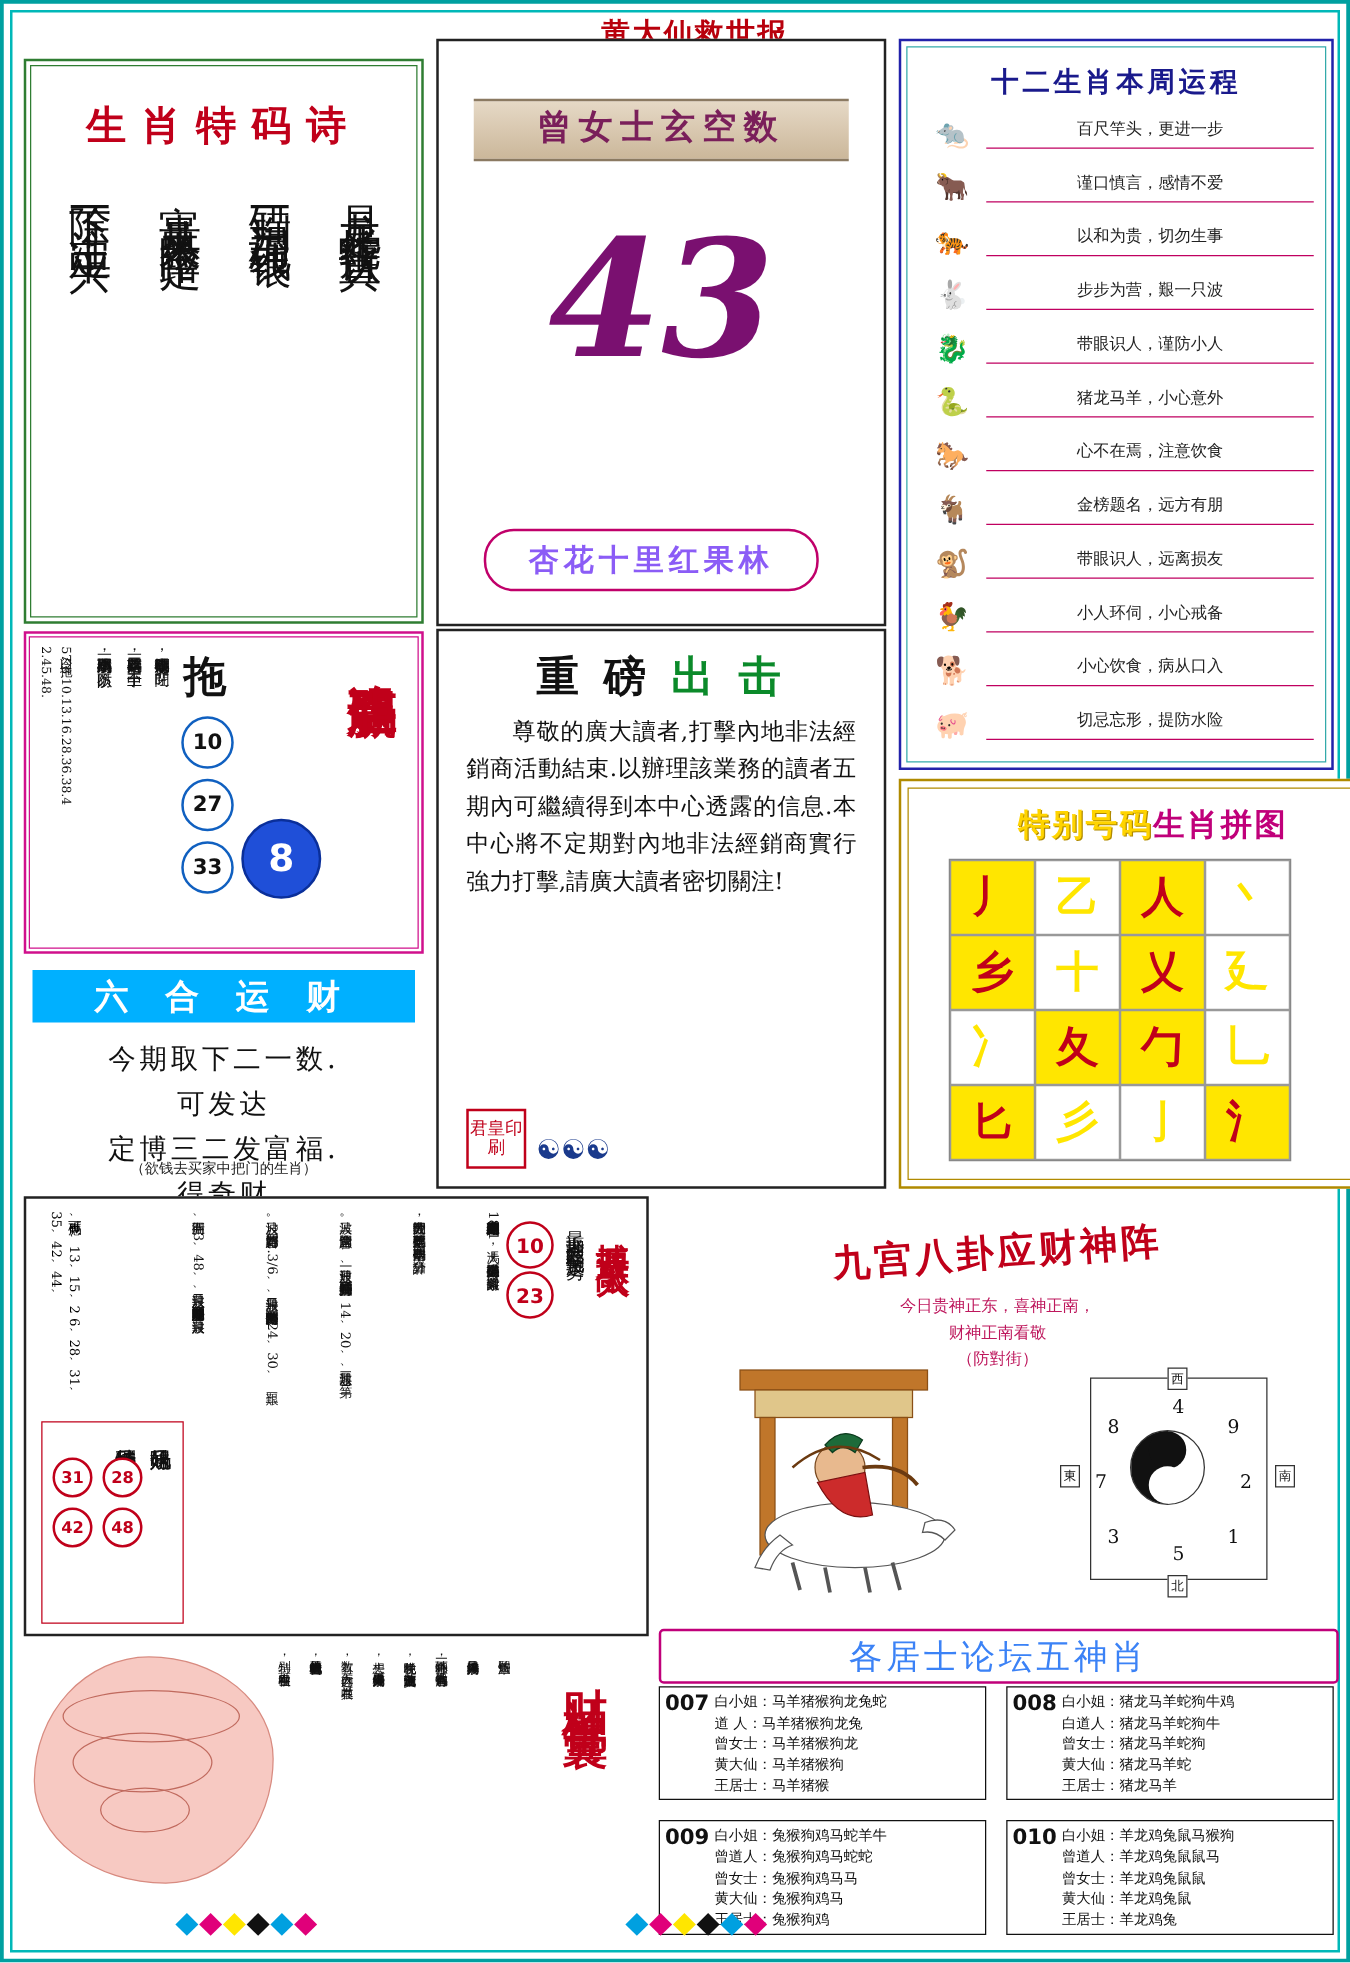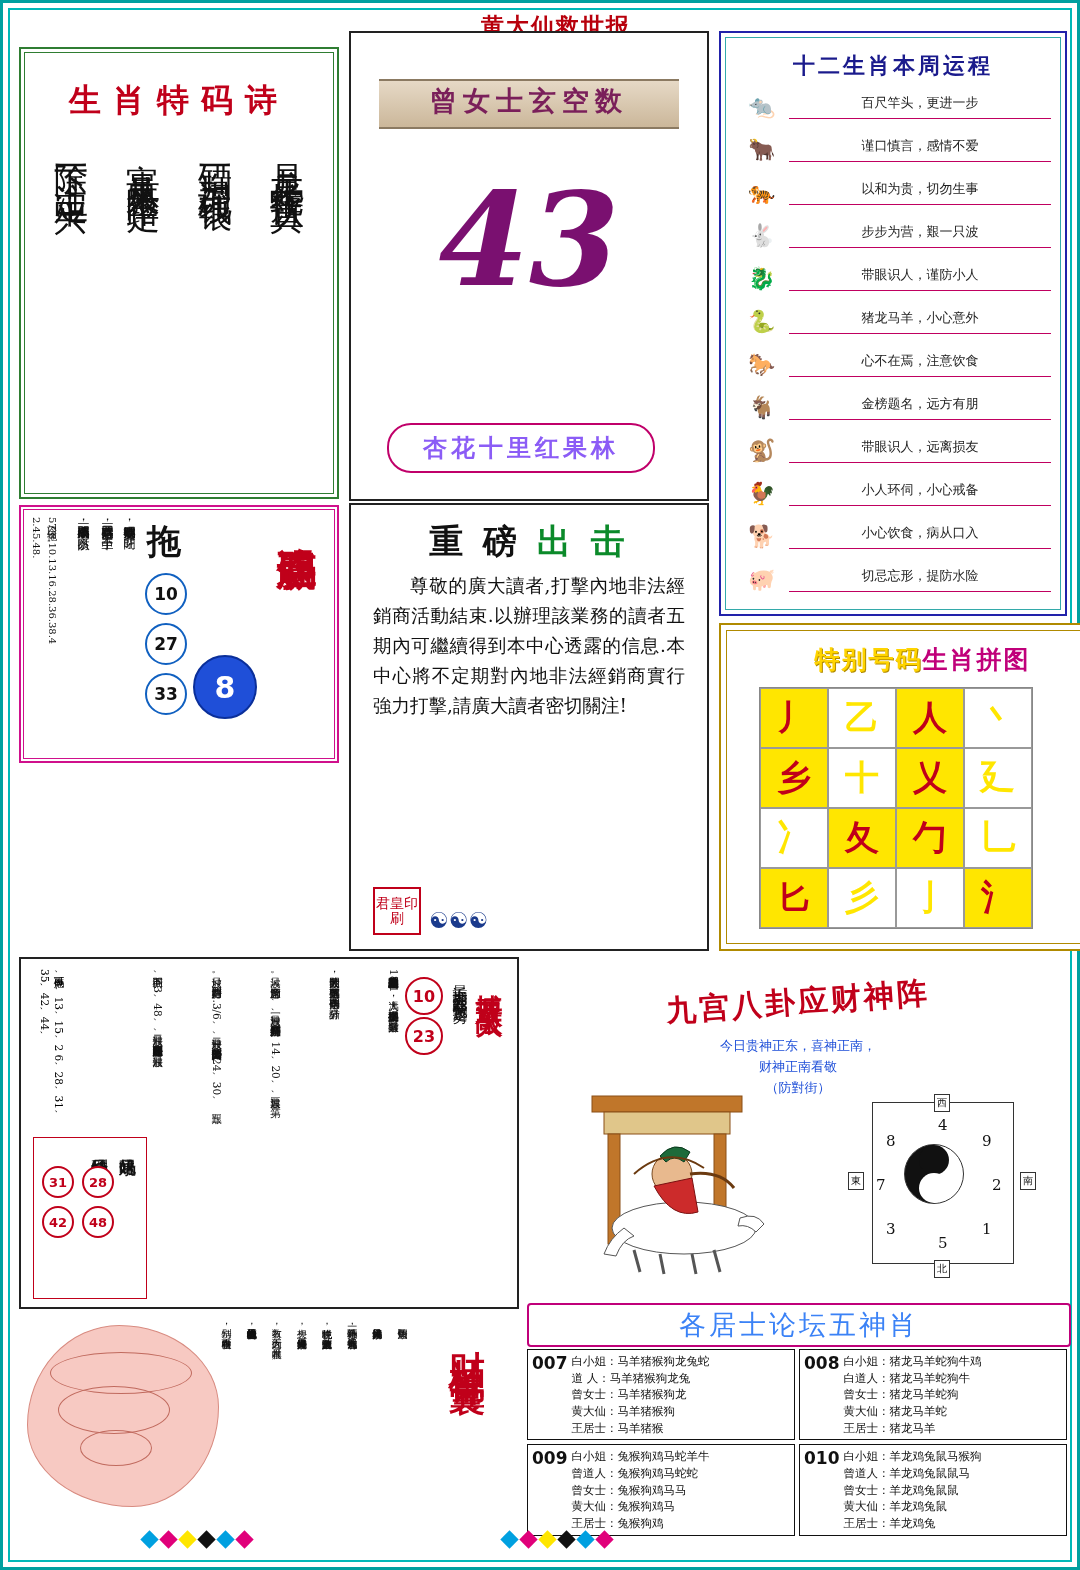--- a/index.html
+++ b/index.html
@@ -251,21 +251,21 @@
   
   #jiugong{left:524px;top:954px;width:540px;height:352px;border:1px solid #fff;}
   #jiugong .title{
     position:absolute;left:20px;top:24px;width:500px;text-align:center;
     font-size:30px;font-weight:bold;color:#c0001a;letter-spacing:3px;
     transform:rotate(-4deg);
     font-family:"DejaVu Serif","Liberation Serif",serif;
   }
   #jiugong .sub{
     position:absolute;left:140px;top:78px;width:260px;text-align:center;
-    font-size:13px;line-height:1.6;color:#1d4ed8;
+    font-size:13px;line-height:1.6;color:#be185d;
     font-family:"DejaVu Serif","Liberation Serif",serif;
   }
   #jiugong .horse{
     position:absolute;left:36px;top:120px;width:230px;height:205px;
   }
   #jiugong .luo{
     position:absolute;right:24px;top:130px;width:200px;height:190px;
   }
   #jiugong .luo .sq{
     position:absolute;left:30px;top:14px;width:140px;height:160px;border:1px solid #333;
@@ -290,21 +290,21 @@
   #forum .bar{
     position:absolute;left:0;top:0;width:540px;height:40px;border:2px solid #c0007a;border-radius:4px;
     display:flex;align-items:center;justify-content:center;
   }
   #forum .bar span{
     font-size:27px;font-weight:normal;color:#3b82f6;letter-spacing:3px;
     font-family:"DejaVu Serif","Liberation Serif",serif;
   }
   #forum .grid{
     position:absolute;left:0;top:46px;width:540px;height:186px;
-    display:grid;grid-template-columns:1fr 1fr;grid-template-rows:1fr 1fr;gap:4px;
+    display:grid;grid-template-columns:1fr 1fr;grid-template-rows:1fr 1fr;gap:16px;
   }
   #forum .cellbox{border:1px solid #111;display:flex;padding:3px 4px;box-sizing:border-box;}
   #forum .idx{font-size:17px;font-weight:bold;margin-right:4px;color:#111;font-family:"DejaVu Sans","Liberation Sans",sans-serif;}
   #forum .lines{font-size:11.5px;line-height:1.45;color:#111;font-family:"DejaVu Serif","Liberation Serif",serif;}
 
   
   #fish{left:16px;top:1312px;width:400px;height:220px;}
   #fish .blob{
     position:absolute;left:8px;top:10px;width:190px;height:180px;
     background:#f7c9c2;border:1px solid #d88b80;border-radius:48% 52% 45% 55%/55% 45% 55% 45%;
@@ -425,20 +425,30 @@
   <div class="panel" id="zhongbang">
     <div class="hd">
       <span class="k1">重 磅</span>
       <span class="k2">出 击</span>
     </div>
     <div class="body">尊敬的廣大讀者,打擊內地非法經銷商活動結束.以辦理該業務的讀者五期內可繼續得到本中心透露的信息.本中心將不定期對內地非法經銷商實行強力打擊,請廣大讀者密切關注!</div>
     <div class="seal">君皇印刷</div>
     <div class="sign">☯☯☯</div>
   </div>
 
+  <div class="panel" id="liuhe">
+    <div class="bar">六 合 运 财</div>
+    <div class="lines">
+      <div class="ln">今期取下二一数.</div>
+      <div class="ln">可发达</div>
+      <div class="ln">定博三二发富福.</div>
+      <div class="ln">得奇财</div>
+    </div>
+    <div class="note">（欲钱去买家中把门的生肖）</div>
+  </div>
 
   <div class="panel" id="puzzle">
     <div class="pin"></div>
     <div class="title">
       <span class="a">特别号码</span><span class="b">生肖拼图</span>
     </div>
     <div class="grid" id="puzzle-grid">
         <div class="cell" style="background: rgb(255, 230, 0);">
           <span style="color: rgb(192, 0, 26);">丿</span>
         </div>

